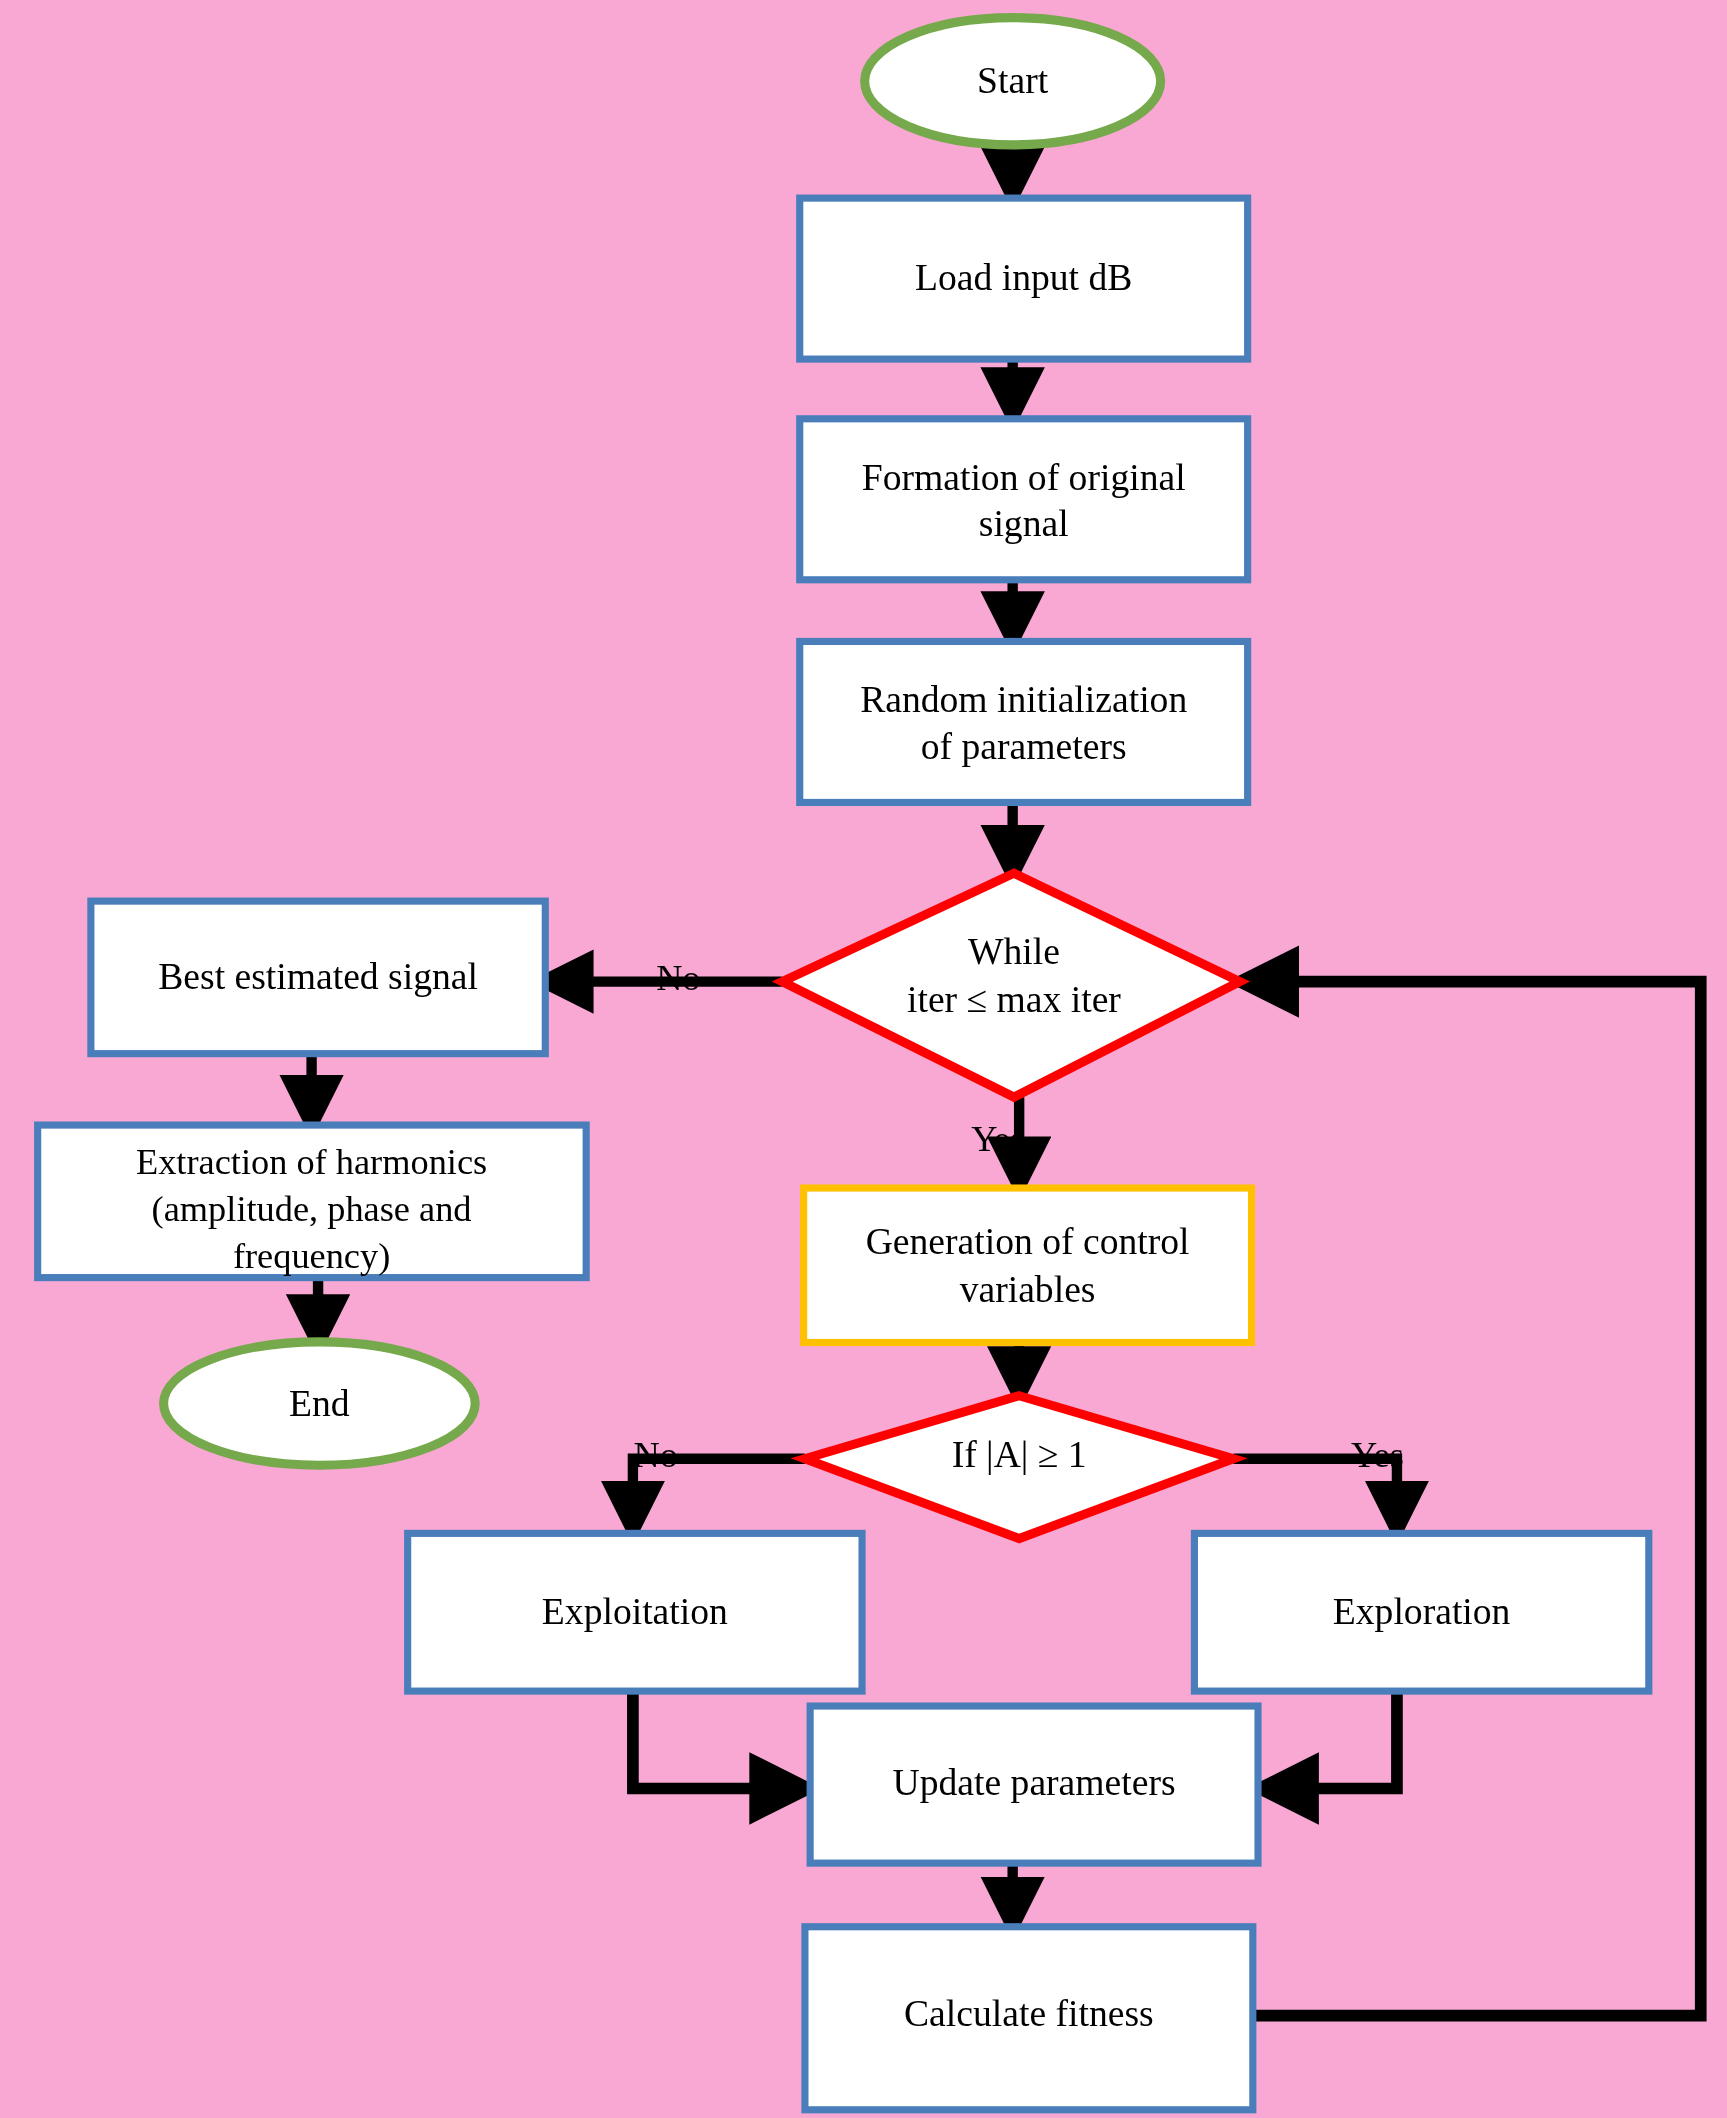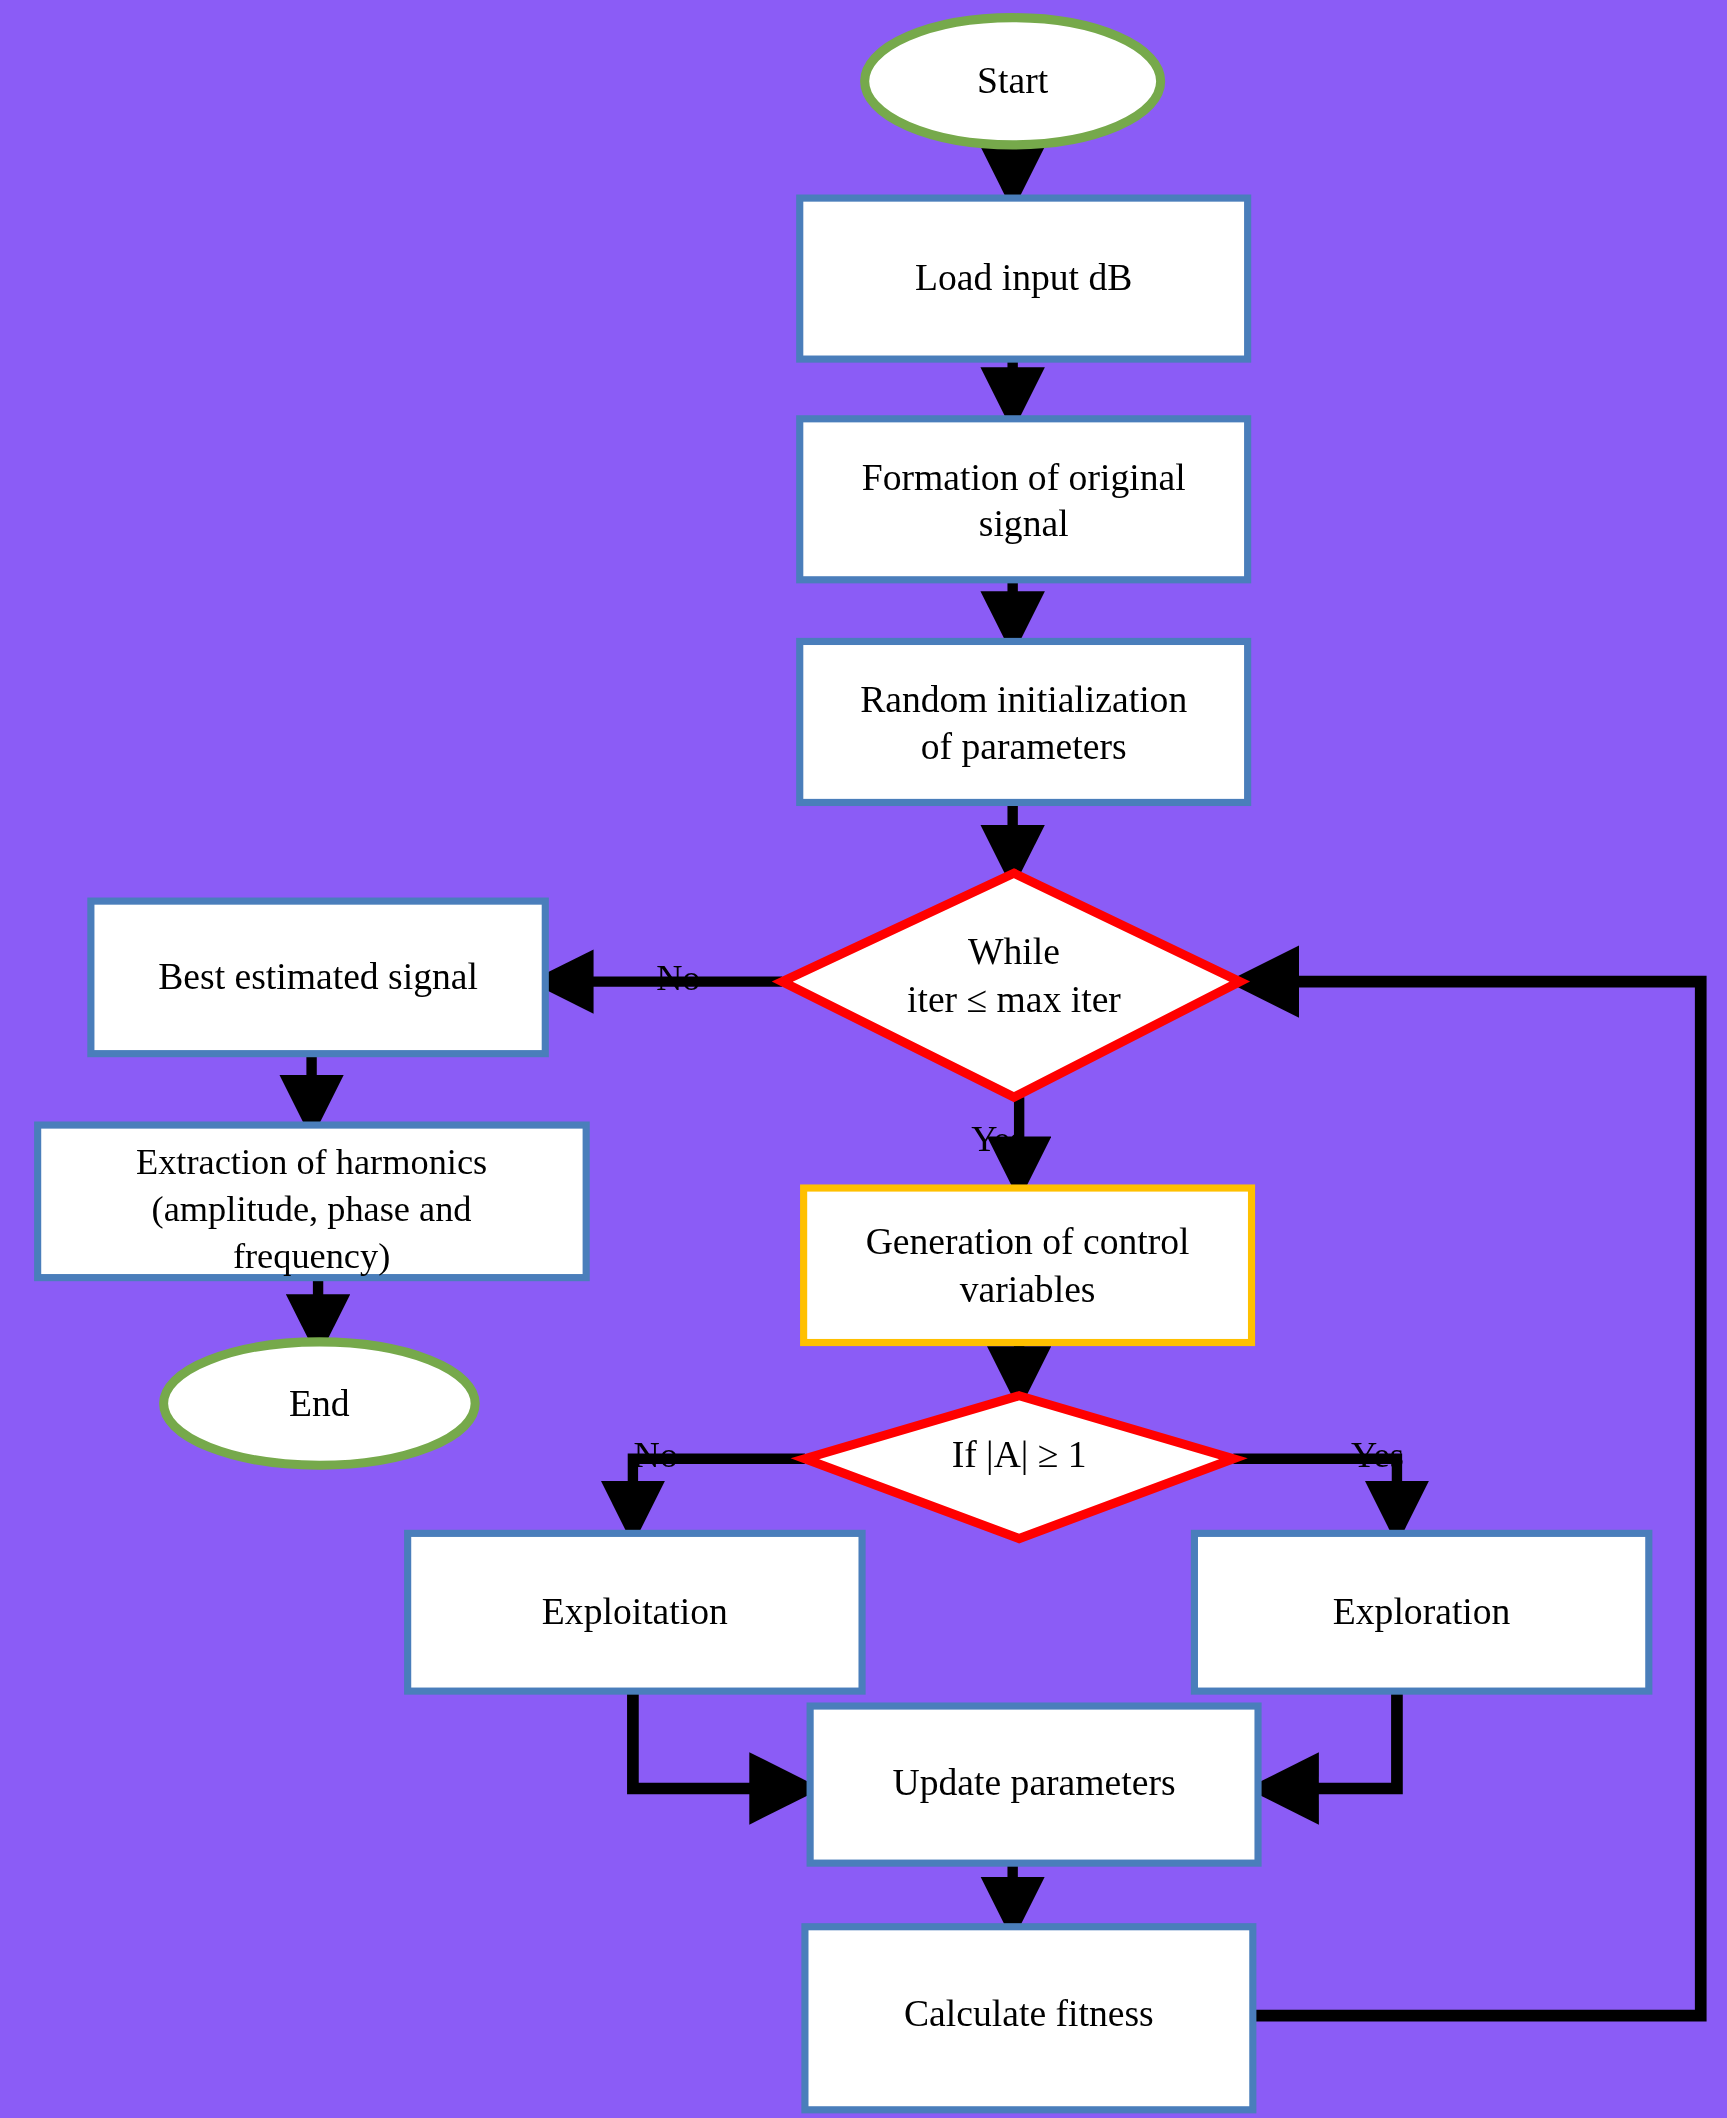--- a/index.html
+++ b/index.html
@@ -7,21 +7,21 @@
     padding: 0;
     background: #ffffff;
   }
   body {
     font-family: "Liberation Serif", "DejaVu Serif", serif;
   }
   #canvas-wrap {
     position: relative;
     width: 1728px;
     height: 2119px;
-    background: #8b5cf6;
+    background: #f9a8d4;
     overflow: hidden;
   }
   svg.flow {
     position: absolute;
     inset: 0;
     width: 1728px;
     height: 2119px;
     display: block;
   }
   .node-text {

